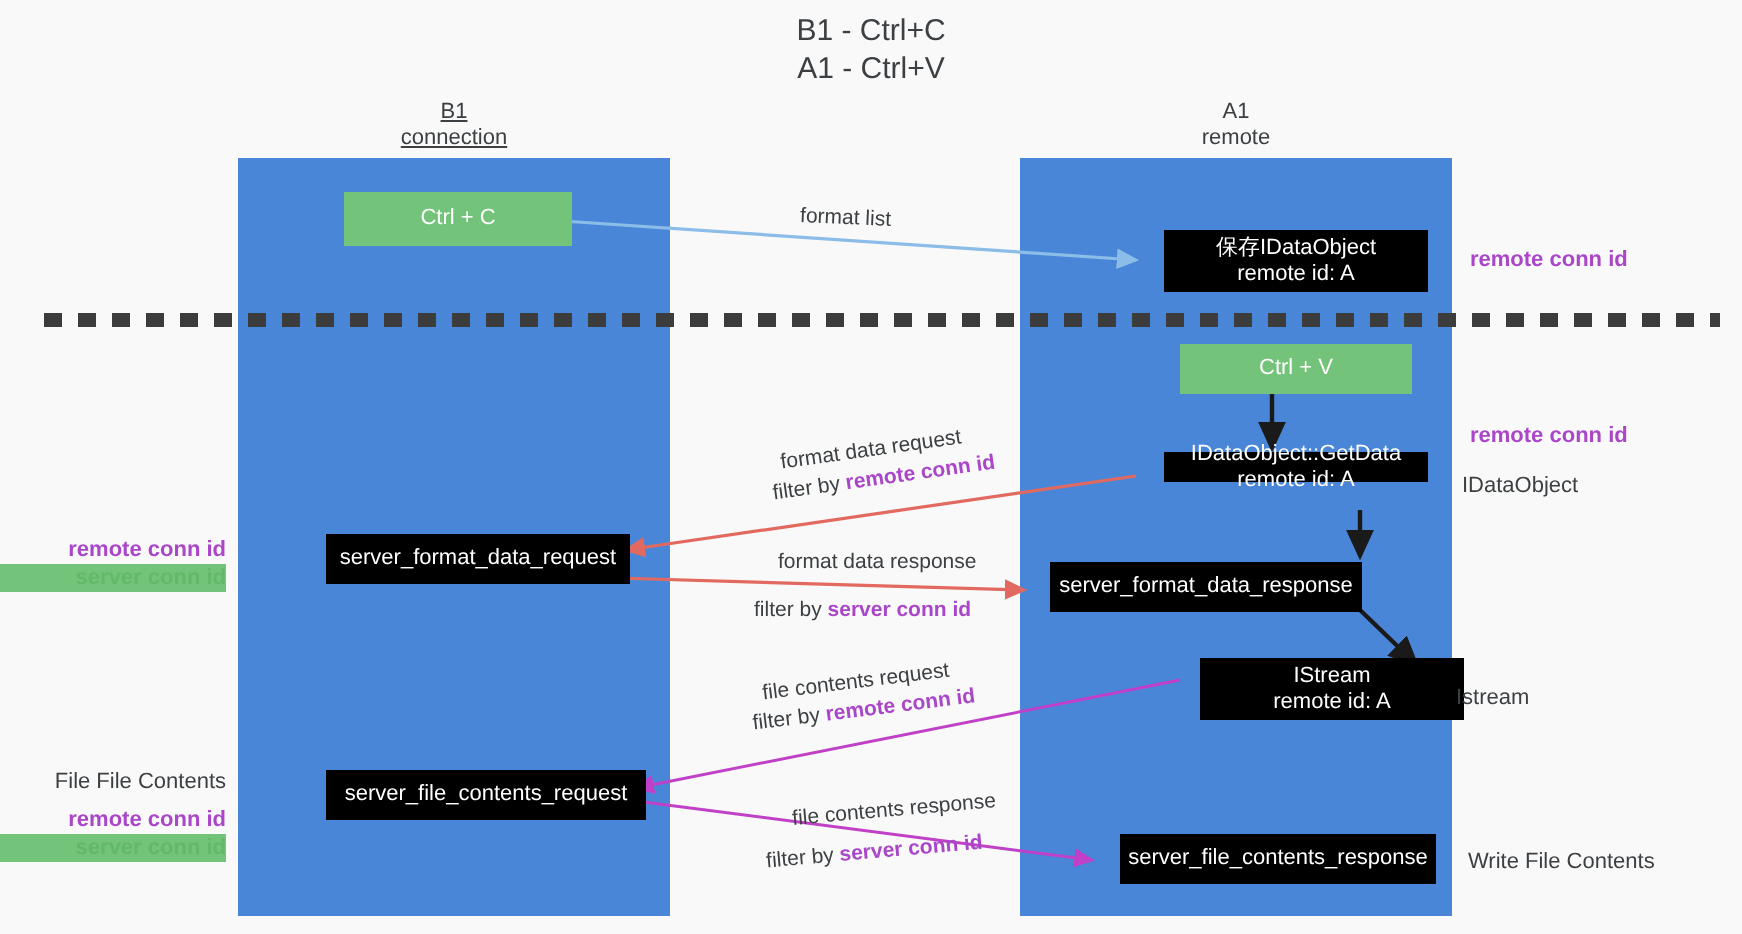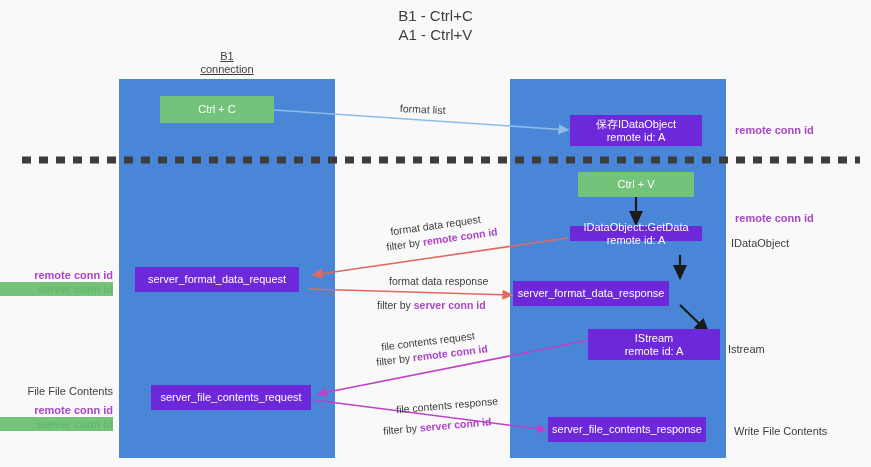--- a/index.html
+++ b/index.html
@@ -28,24 +28,25 @@
   
   .lane{position:absolute;background:#4a86d8;}
 
   
   .box{
     position:absolute;box-sizing:border-box;
     display:flex;align-items:center;justify-content:center;
     text-align:center;color:#ffffff;
     font-size:11px;line-height:13px;
     padding:2px 4px;
+    margin-left:12px;
   }
   .box .inner{white-space:pre;}
   .green{background:#74c37a;}
-  .orange{background:#6d28d9;}
+  .orange{background:#000000;}
 
   
   .anno{
     position:absolute;font-size:11px;line-height:14px;white-space:pre;
   }
   .anno.dark{color:#3c4043;}
   .anno.purple{color:#aa46c8;font-weight:bold;}
   .anno.green{color:#63b96a;font-weight:bold;}
   .anno.right{text-align:left;}
   .anno.lft{text-align:right;}
@@ -62,20 +63,22 @@
 </head>
 <body>
 
 <div id="stage">
 
   <div class="title">B1 - Ctrl+C
 A1 - Ctrl+V</div>
 
   <div class="lane-head" style="left:119px;top:50px;width:216px;text-decoration:underline;">B1
 connection</div>
+  <div class="lane-head" style="left:510px;top:50px;width:216px;">A1
+remote</div>
 
   <div class="lane" style="left:119px;top:79px;width:216px;height:379px;"></div>
   <div class="lane" style="left:510px;top:79px;width:216px;height:379px;"></div>
 
   <svg class="overlay" viewBox="0 0 871 467">
     <defs>
       <marker id="ah-blue" markerWidth="7" markerHeight="7" refX="6" refY="3.2" orient="auto">
         <path d="M0,0 L7,3.2 L0,6.4 z" fill="#8cbce8"></path>
       </marker>
       <marker id="ah-red" markerWidth="7" markerHeight="7" refX="6" refY="3.2" orient="auto">
@@ -119,21 +122,21 @@
 
   <div class="box green" style="left:578px;top:172px;width:116px;height:25px;text-align:right;">
     <span class="inner">Ctrl + V</span>
   </div>
 
   <div class="box orange" style="left:570px;top:226px;width:132px;height:15px;">
     <span class="inner">IDataObject::GetData
 remote id: A</span>
   </div>
 
-  <div class="box orange" style="left:135px;top:267px;width:164px;height:25px;">
+  <div class="box orange" style="left:151px;top:267px;width:152px;height:25px;">
     <span class="inner">server_format_data_request</span>
   </div>
 
   <div class="box orange" style="left:513px;top:281px;width:156px;height:25px;">
     <span class="inner">server_format_data_response</span>
   </div>
 
   <div class="box orange" style="left:588px;top:329px;width:132px;height:31px;">
     <span class="inner">IStream
 remote id: A</span>

